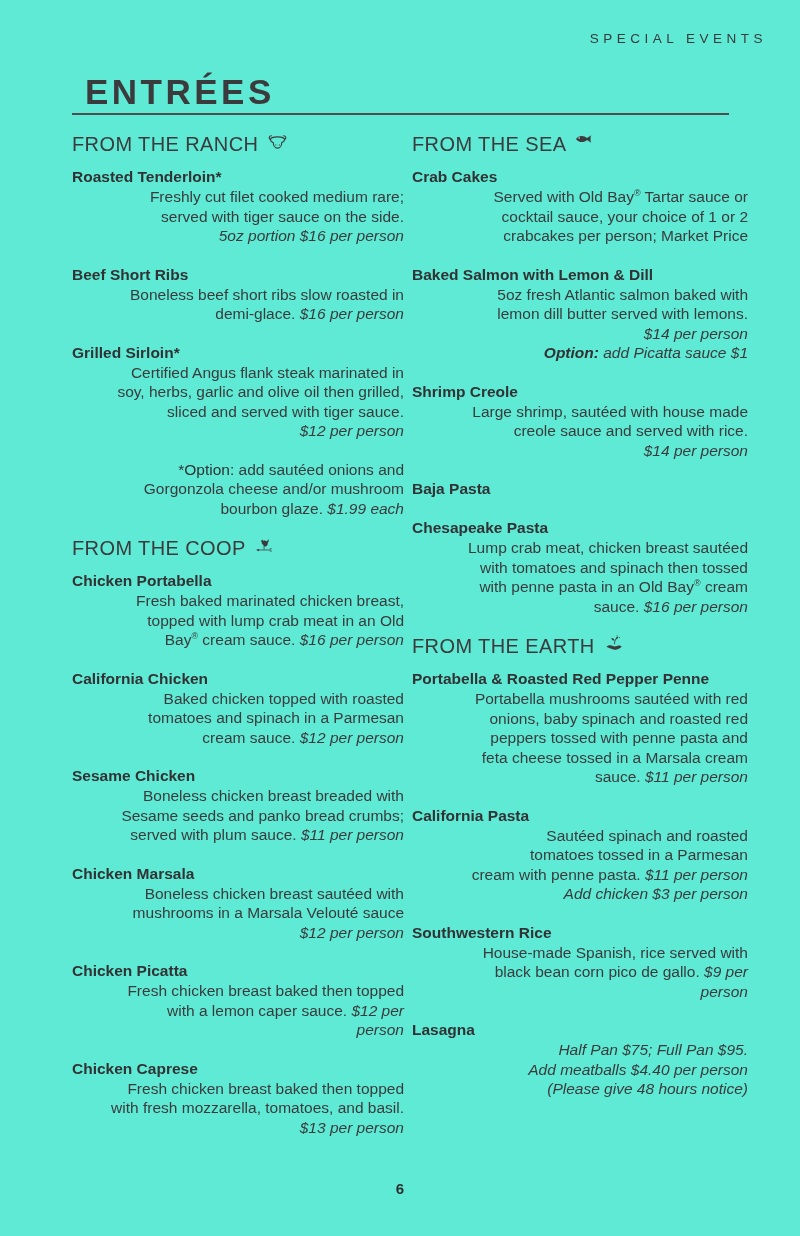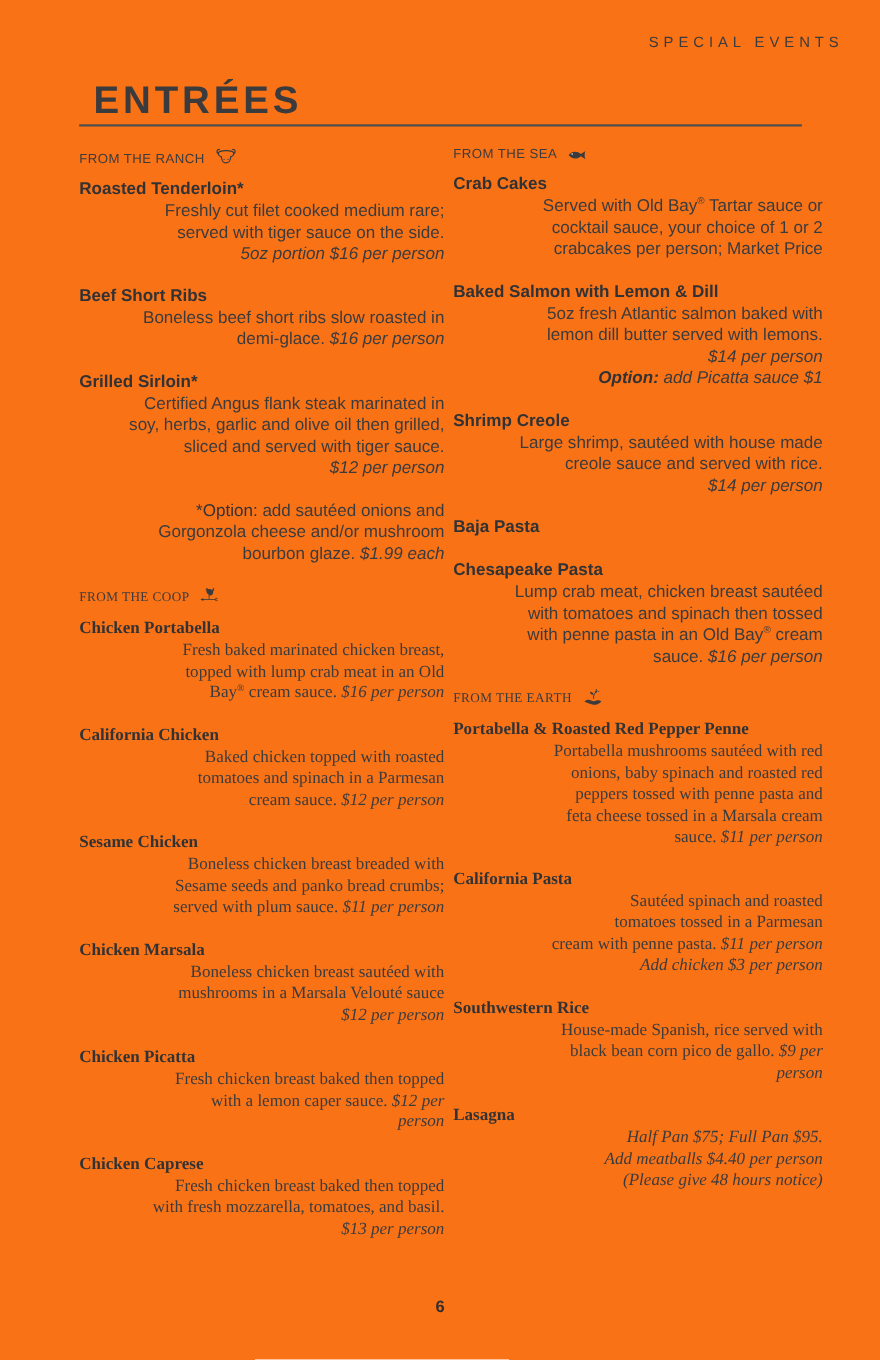--- a/index.html
+++ b/index.html
@@ -1,19 +1,19 @@
 <!DOCTYPE html>
 <html><head>
 <meta charset="utf-8">
 <style>
   html,body { margin:0; padding:0; background:#fff; }
   .page {
     position:relative;
     width:800px; height:1236px;
-    background:#f97316;
+    background:#5eead4;
     font-family:"Liberation Sans", sans-serif;
     color:#3b3b3d;
     overflow:hidden;
   }
   .eyebrow {
     position:absolute; top:31px; right:33px;
     font-size:13.5px; letter-spacing:4.5px;
     color:#3b3b3d;
   }
   .page-title {
@@ -22,24 +22,24 @@
     color:#3b3b3d;
     text-align:right;
   }
   .title-rule {
     position:absolute; top:113px; left:72px;
     width:657px; height:2px; background:#4d4d4f;
   }
   .col { position:absolute; top:133px; }
   .col-left  { left:72px;  width:332px; }
   .col-right { left:412px; width:336px; }
-  .menu-section + .menu-section { margin-top:9px;font-family:Liberation Serif, serif; }
+  .menu-section + .menu-section { margin-top:9px; }
   .section-heading {
-    display:flex; align-items:flex-end; gap:9px;
-    font-size:12px; letter-spacing:0.4px;
+    display:flex; align-items:flex-start; gap:9px;
+    font-size:20px; letter-spacing:0.4px;
     margin:0 0 11px 0;
   }
   .section-icon { display:inline-flex; align-items:center; }
   .menu-item { margin-bottom:19px; }
   .item-name {
     font-weight:700; font-size:15.5px; line-height:20px;
     color:#323234;
   }
   .item-body {
     margin:0; font-size:15.5px; line-height:19.5px;

